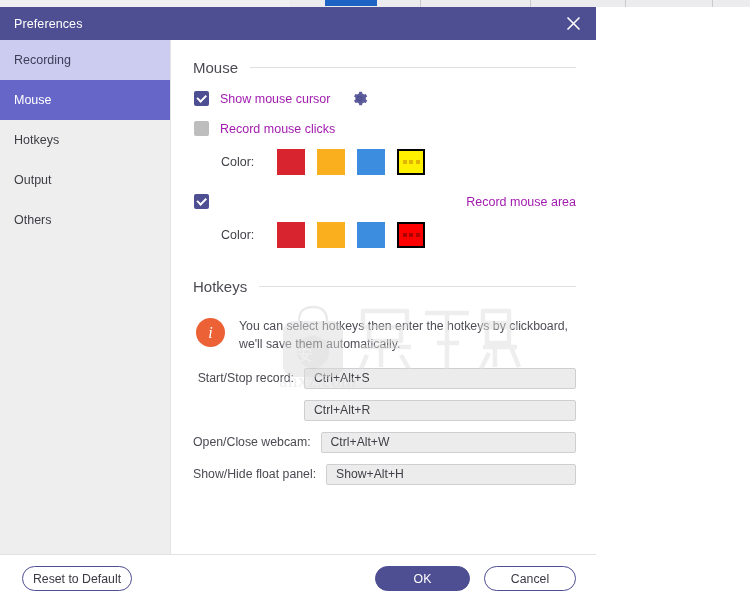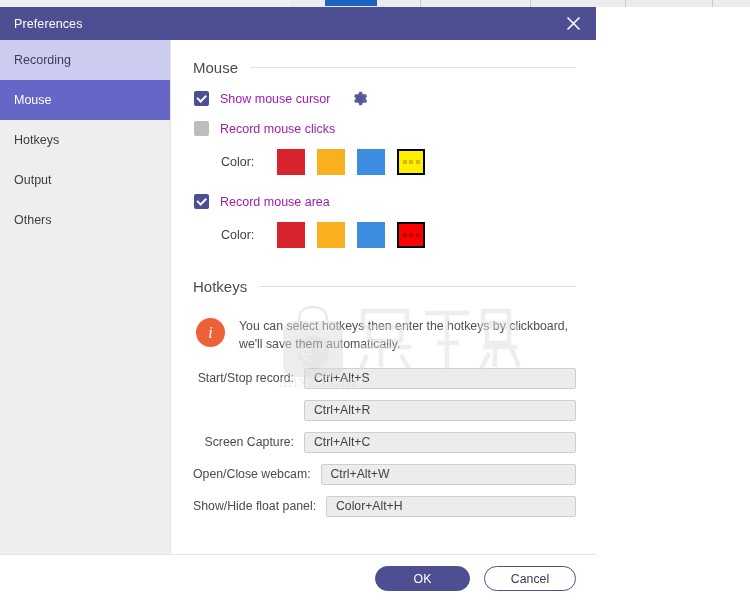--- a/index.html
+++ b/index.html
@@ -433,21 +433,21 @@
           <span class="swatch" style="background:#fab01e"></span>
           <span class="swatch" style="background:#3c8ce0"></span>
           <span class="swatch selected" style="background:#fff000">
             <span class="dot" style="background:#e0b400"></span>
             <span class="dot" style="background:#e0b400"></span>
             <span class="dot" style="background:#e0b400"></span>
           </span>
         </span>
       </div>
 
-      <div class="check-row" style="margin-top:19px;">
+      <div class="check-row" style="margin-top:19px;justify-content:space-between;">
         <span class="cbox checked"></span>
         <span class="check-label">Record mouse area</span>
       </div>
 
       <div class="color-row">
         <span class="color-label">Color:</span>
         <span class="swatches">
           <span class="swatch" style="background:#d8242f"></span>
           <span class="swatch" style="background:#fab01e"></span>
           <span class="swatch" style="background:#3c8ce0"></span>
@@ -471,35 +471,32 @@
 
       <div class="hk-list">
         <div class="hk-row">
           <span class="hk-label">Start/Stop record:</span>
           <span class="hk-input">Ctrl+Alt+S</span>
         </div>
         <div class="hk-row">
           <span class="hk-input">Ctrl+Alt+R</span>
         </div>
         <div class="hk-row">
-          <span class="hk-label">Screen Capture:</span>
-          <span class="hk-input">Ctrl+Alt+C</span>
-        </div>
-        <div class="hk-row">
           <span class="hk-label">Open/Close webcam:</span>
           <span class="hk-input">Ctrl+Alt+W</span>
         </div>
         <div class="hk-row">
           <span class="hk-label">Show/Hide float panel:</span>
-          <span class="hk-input">Color+Alt+H</span>
+          <span class="hk-input">Show+Alt+H</span>
         </div>
       </div>
 
     </div>
   </div>
 
   <div id="footer">
+    <div class="btn" id="btn-reset">Reset to Default</div>
     <div class="spacer"></div>
     <div class="btn" id="btn-ok">OK</div>
     <div class="btn" id="btn-cancel">Cancel</div>
   </div>
 
 </div>
 
 </body></html>

